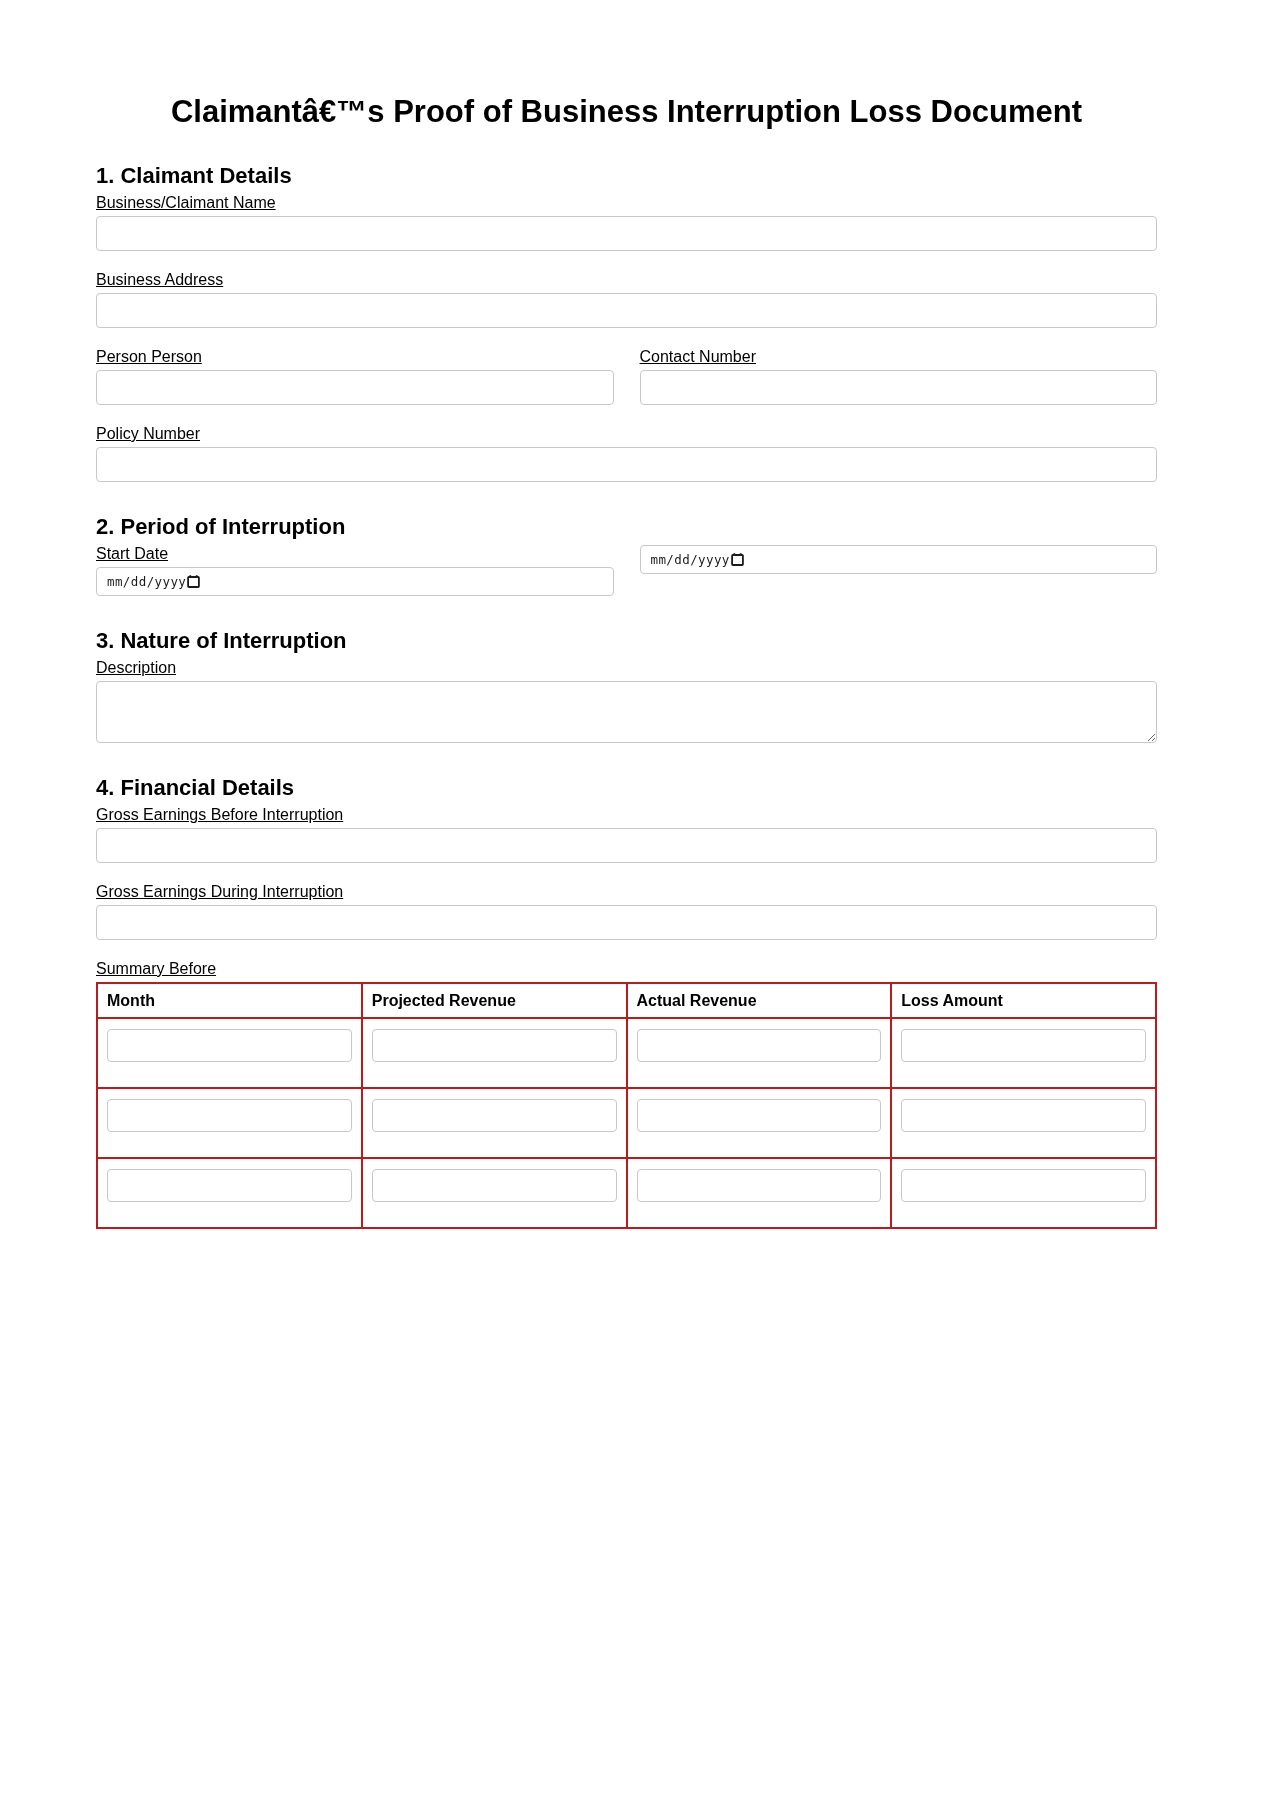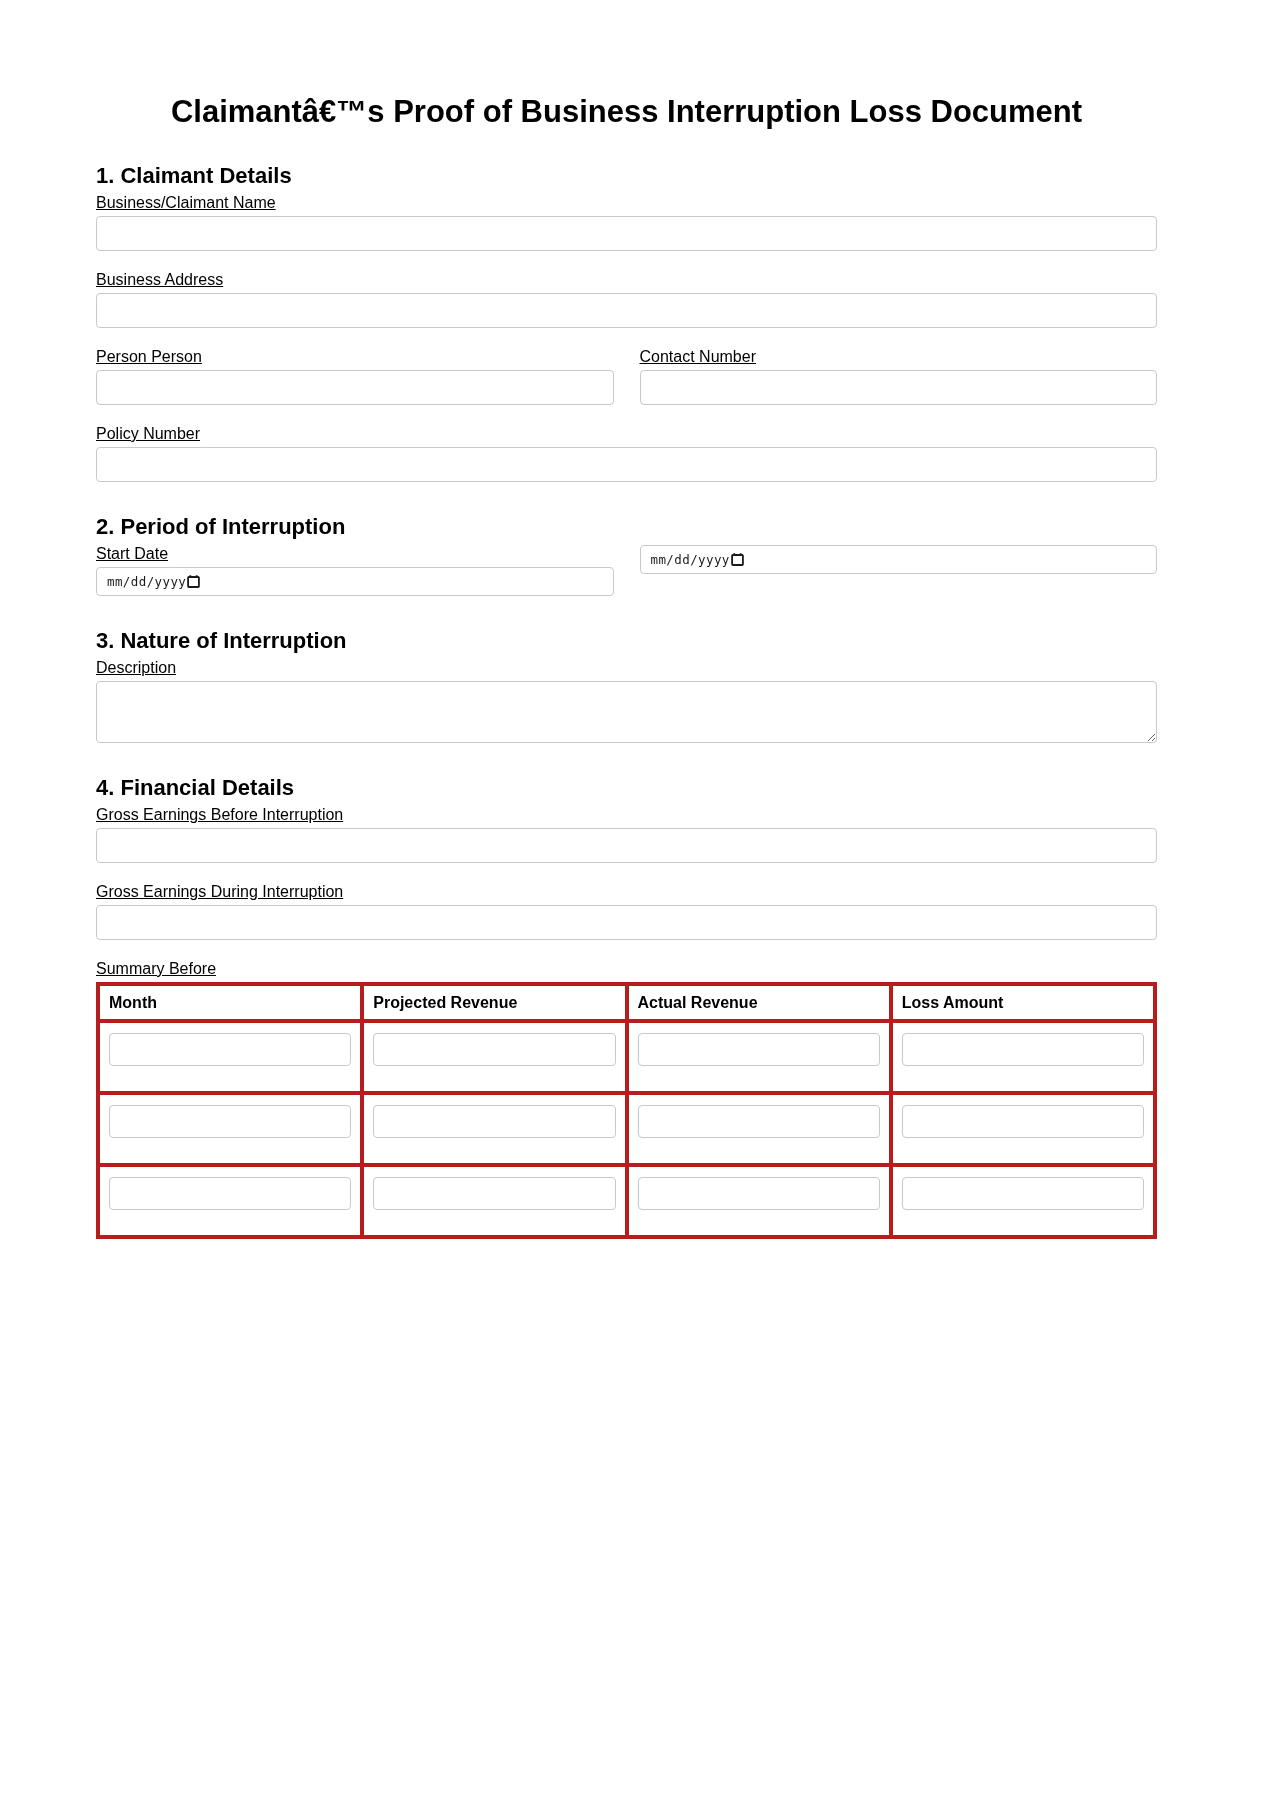--- a/index.html
+++ b/index.html
@@ -84,21 +84,21 @@
     color: #000000;
     outline: none;
   }
   .summary-table {
     width: 100%;
     border-collapse: collapse;
     table-layout: fixed;
   }
   .summary-table th,
   .summary-table td {
-    border: 4px solid #b91c1c;
+    border: 2px solid #b91c1c;
   }
   .summary-table th {
     text-align: left;
     font-size: 16px;
     font-weight: 700;
     padding: 7px 9px;
     line-height: 19px;
   }
   .summary-table td {
     padding: 10px 9px 25px 9px;

